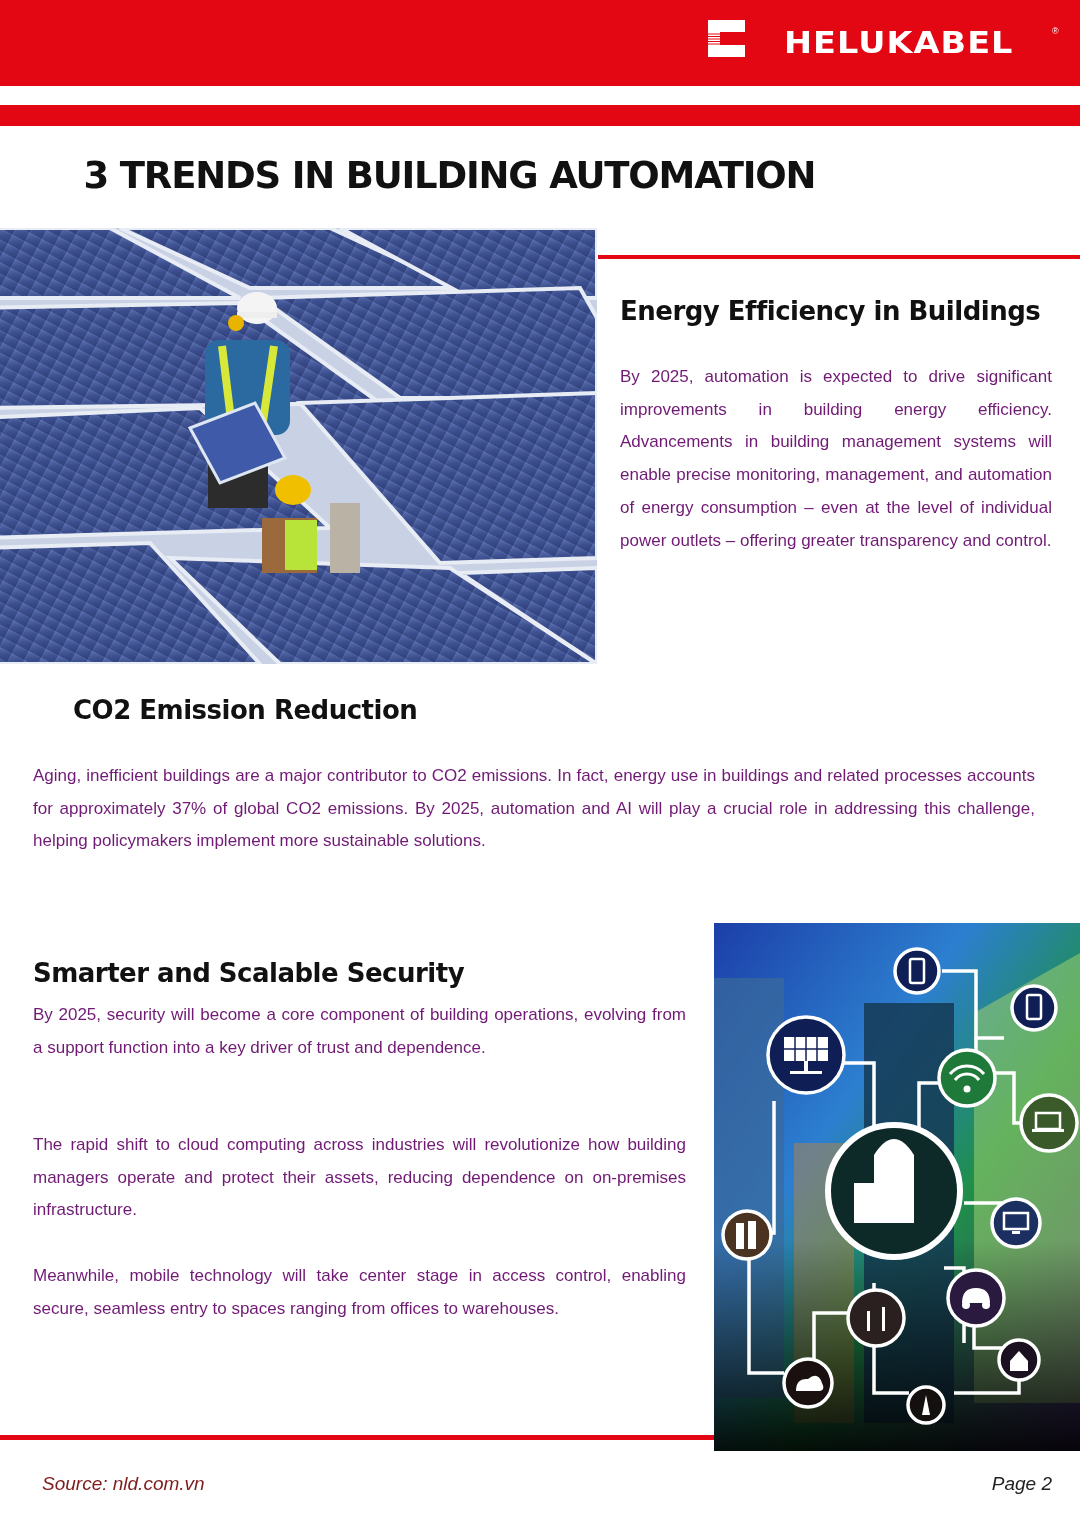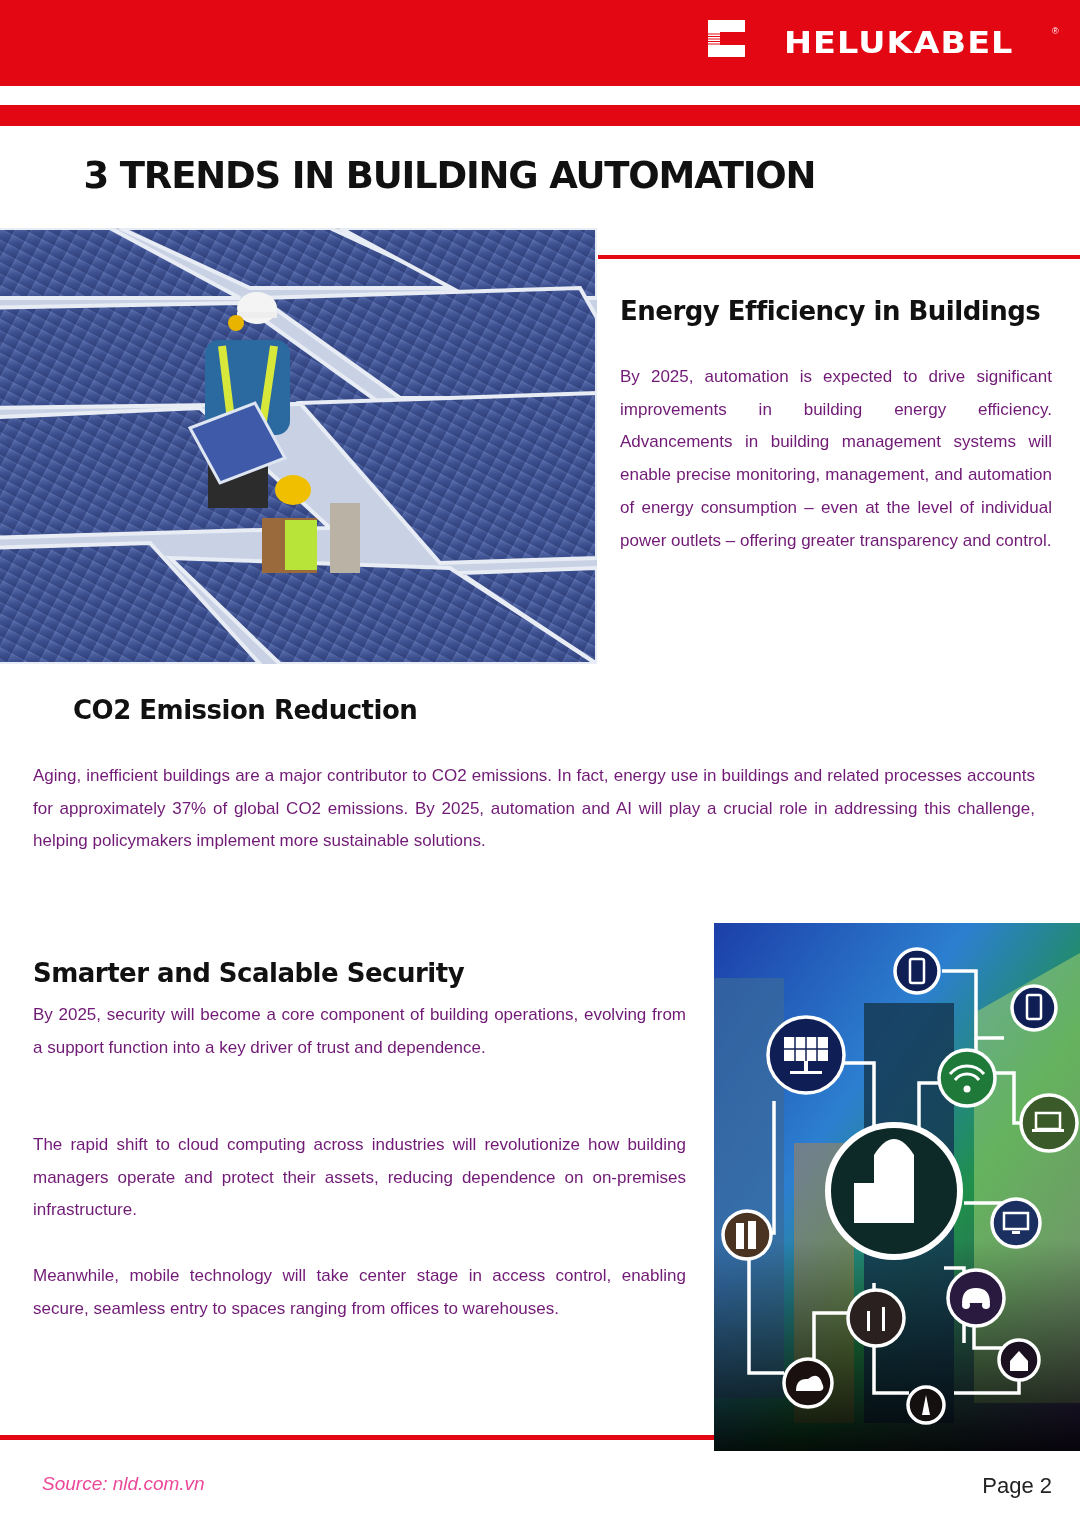--- a/index.html
+++ b/index.html
@@ -21,22 +21,22 @@
 
   .img-solar { position: absolute; left: 0; top: 228px; width: 597px; height: 436px; overflow: hidden; }
   .red-rule-right { position: absolute; left: 598px; top: 255px; width: 482px; height: 4px; background: #e30613; }
 
   .h2 { position: absolute; font-family: "DejaVu Sans", sans-serif; font-weight: bold; font-size: 26px; color: #111; letter-spacing: -0.5px; }
   .para { position: absolute; font-size: 17px; line-height: 32.7px; color: #701a75; text-align: justify; text-align-last: left; }
 
   .img-city { position: absolute; left: 714px; top: 923px; width: 366px; height: 528px; overflow: hidden; background: #0a0a18; }
 
   .footer-rule { position: absolute; left: 0; top: 1435px; width: 714px; height: 5px; background: #e30613; }
-  .footer-source { position: absolute; left: 42px; top: 1473px; font-style: italic; font-size: 19px; color: #ec4899; }
-  .footer-page { position: absolute; right: 28px; top: 1473px; font-size: 22px; color: #222; }
+  .footer-source { position: absolute; left: 42px; top: 1473px; font-style: italic; font-size: 19px; color: #7f1d1d; }
+  .footer-page { position: absolute; right: 28px; top: 1473px; font-style: italic; font-size: 19px; color: #222; }
 </style>
 </head>
 <body>
 
 <div class="top-bar"></div>
 <div class="top-band"></div>
 
 <svg class="logo-icon" viewBox="0 0 37 37">
   <rect x="0" y="0" width="37" height="12" fill="#fff"></rect>
   <rect x="0" y="25" width="37" height="12" fill="#fff"></rect>

